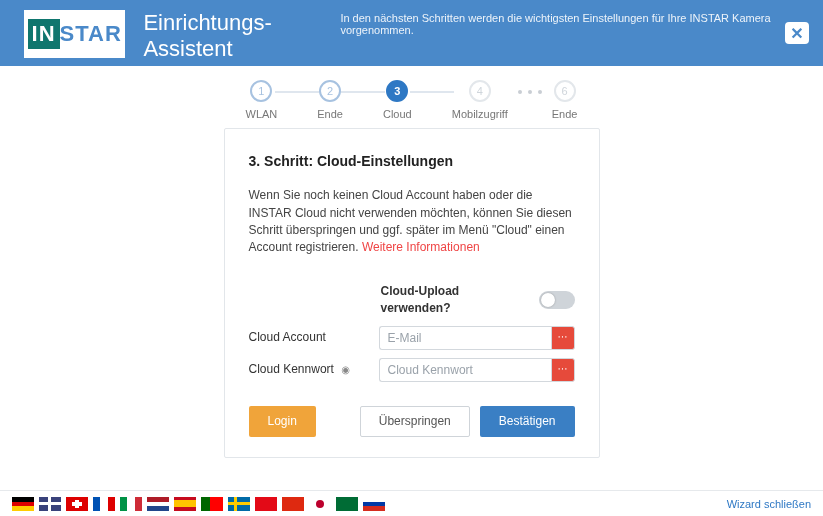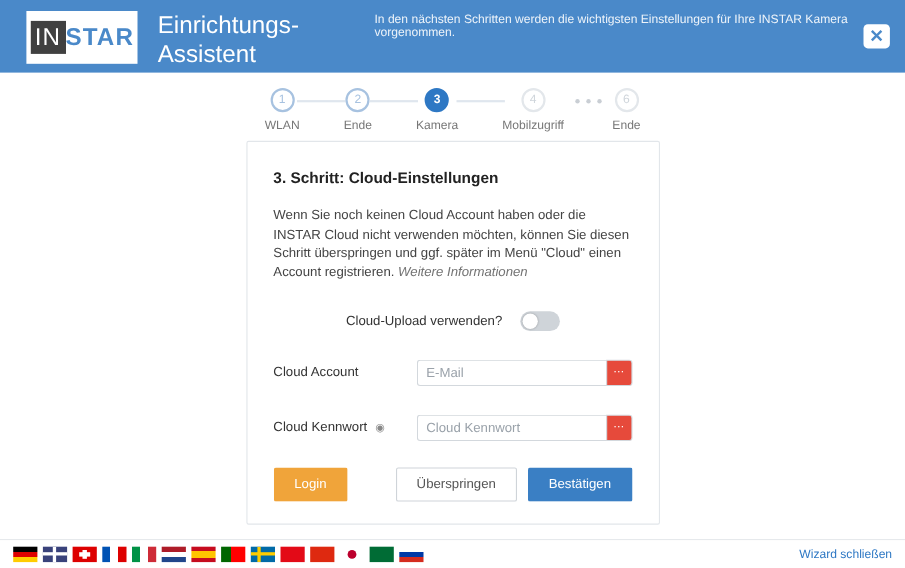--- a/index.html
+++ b/index.html
@@ -1,20 +1,20 @@
 <!DOCTYPE html>
 <html><head>
 <meta charset="utf-8">
 <style>
   * { box-sizing: border-box; margin: 0; padding: 0; }
   body { font-family: -apple-system, "Segoe UI", Arial, sans-serif; width: 823px; height: 516px; overflow: hidden; position: relative; background: #fff; }
 
   .topbar { background: #4a89c9; color: #fff; height: 66px; padding: 10px 24px 0 24px; display: flex; align-items: flex-start; position: relative; }
   .logo-box { width: 112px; height: 48px; background: #fff; color: #4a89c9; display: flex; align-items: center; justify-content: center; font-size: 22px; font-weight: 600; letter-spacing: 1px; margin-right: 18px; }
-  .logo-box .in { background:#404040; color:#fff; padding:2px 4px; font-weight:400; }
+  .logo-box .in { background:#0f766e; color:#fff; padding:2px 4px; font-weight:700; }
   .titlecol { display:flex; flex-direction:row; }
   .title { font-size: 22px; font-weight: 300; }
   .subtitle { font-size: 11px; opacity: .9; margin-top: 2px; }
   .close-x { position: absolute; right: 14px; top: 22px; width: 24px; height: 22px; background:#fff; border-radius:4px; color:#4a89c9; display:flex; align-items:center; justify-content:center; font-weight:700; cursor:pointer; }
 
   .handle { position:absolute; left:50%; transform:translateX(-50%); top:0; width:54px; height:18px; background:#e74c3c; border-radius:0 0 10px 10px; display:flex; align-items:center; justify-content:center; }
   .handle svg { width:16px; height:10px; }
 
   .stepper { display:flex; align-items:center; justify-content:center; gap:0; margin:14px auto 8px; width:560px; }
   .step { display:flex; flex-direction:column; align-items:center; font-size:11px; color:#777; }
@@ -23,27 +23,27 @@
   .circle.active { background:#2e78c4; border-color:#2e78c4; color:#fff; font-weight:600; }
   .circle.dim { color:#cfd5db; border-color:#e3e7eb; }
   .connector { height:2px; width:44px; background:#dfe6ee; margin:0 -2px 16px; align-self:flex-start; margin-top:11px; }
   .dots { display:flex; gap:6px; margin:0 10px 16px; align-self:flex-start; margin-top:10px; }
   .dots span { width:4px; height:4px; border-radius:50%; background:#c9ced4; }
   .step .lbl { margin-top:6px; }
 
   .card { width:376px; margin:0 auto; border:1px solid #e2e6ea; border-radius:2px; padding:22px 24px 20px; background:#fff; font-size:12px; color:#444; line-height:1.45; }
   .card h3 { font-size:14px; font-weight:700; color:#222; margin-bottom:16px; }
   .para { margin-bottom:10px; }
-  .link { color:#737373; text-decoration:none;font-style:italic; }
+  .link { color:#ef4444; text-decoration:none; }
 
-  .form-row { display:flex; align-items:center; margin-top:26px; gap:8px; }
+  .form-row { display:flex; align-items:center; margin-top:8px; gap:8px; }
   .form-row .fl { width:150px; font-size:12px; color:#333; }
   .toggle { width:36px; height:18px; border-radius:10px; background:#cfd4d9; position:relative; }
   .toggle::after { content:""; position:absolute; width:14px; height:14px; background:#fff; border-radius:50%; top:2px; left:2px; box-shadow:0 0 2px rgba(0,0,0,.3); }
-  .toggle-row { justify-content:center; margin-top:26px; }
+  .toggle-row { justify-content:flex-end; margin-top:26px;font-weight:bold; }
 
   .input-wrap { flex:1; display:flex; }
   .input { flex:1; border:1px solid #d3d8dd; border-right:none; border-radius:3px 0 0 3px; padding:4px 8px; font-size:12px; color:#a16207; background:#fff; }
   .input::placeholder { color:#9aa2aa; }
   .vk-btn { width:24px; border:1px solid #d3d8dd; border-left:1px solid #d3d8dd; background:#e64a3b; border-radius:0 3px 3px 0; display:flex; align-items:center; justify-content:center; color:#fff; font-size:10px; cursor:pointer; }
   .eye { font-size:10px; color:#888; margin-left:4px; }
 
   .btn-row { display:flex; gap:10px; margin-top:24px; }
   .btn { padding:6px 18px; font-size:12px; border-radius:2px; cursor:pointer; border:1px solid transparent; }
   .btn-login { background:#f0a43a; color:#fff; margin-right:auto; }
@@ -110,21 +110,21 @@
     <div class="lbl">WLAN</div>
   </div>
   <div class="connector"></div>
   <div class="step">
     <div class="circle past">2</div>
     <div class="lbl">Ende</div>
   </div>
   <div class="connector"></div>
   <div class="step">
     <div class="circle active">3</div>
-    <div class="lbl">Kamera</div>
+    <div class="lbl">Cloud</div>
   </div>
   <div class="connector"></div>
   <div class="step">
     <div class="circle dim">4</div>
     <div class="lbl">Mobilzugriff</div>
   </div>
   <div class="dots">
       <span></span>
       <span></span>
       <span></span>

